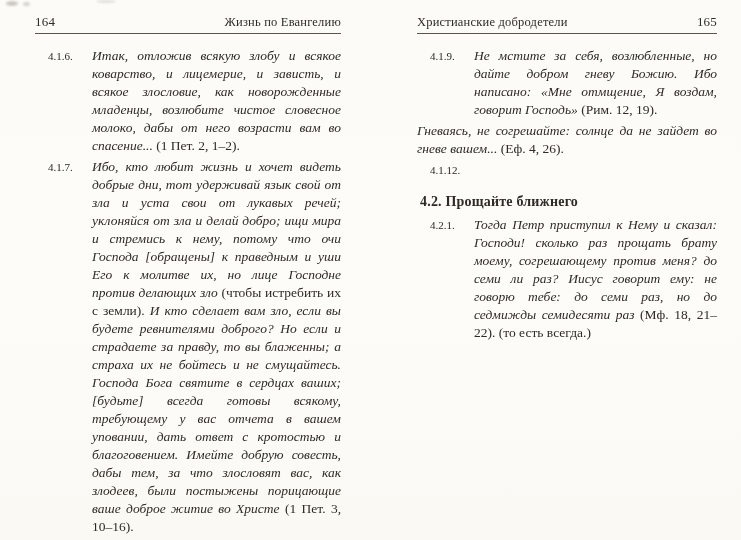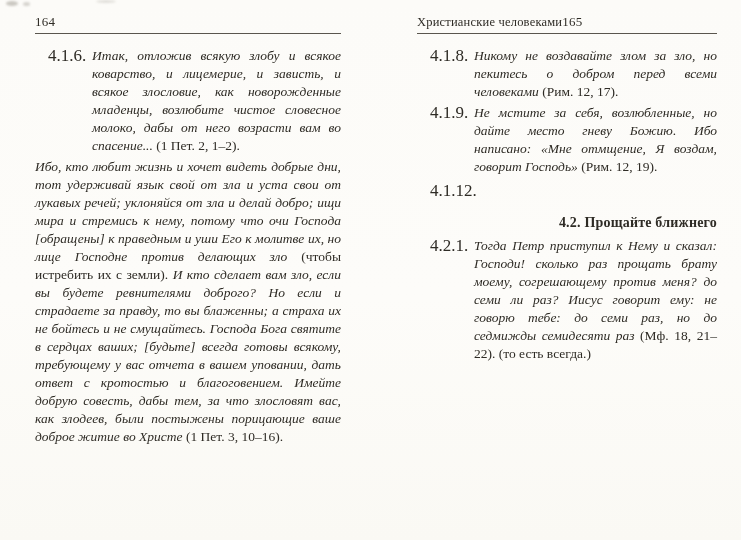--- a/index.html
+++ b/index.html
@@ -8,89 +8,88 @@
     background: linear-gradient(180deg, #fcfbf8 0%, #fdfcf9 55%, #faf9f4 100%);
     font-family:"Liberation Serif", serif;
     color:#2e2b25;
   }
   .spread { display:flex; box-sizing:border-box; padding:14px 0 0 35px; }
   .page { box-sizing:border-box; }
   .page.left  { width:306px; }
   .page.right { width:300px; margin-left:76px; }
 
   .page-header {
-    display:flex; justify-content:flex-start; align-items:baseline;
+    display:flex; justify-content:space-between; align-items:baseline;
     border-bottom:1px solid #5a564e; padding-bottom:3px;
     font-size:12.5px; letter-spacing:.2px; color:#2f2c26;
   }
   .page-header .pagenum { font-size:13px; }
 
   .page-body {
     margin-top:13px;
     font-size:13.5px; line-height:18px;
   }
   .entry { display:flex; margin-bottom:3px; }
   .entry-num {
     flex:none; width:57px; padding-left:13px; box-sizing:border-box;
-    font-size:17px; font-style:normal; white-space:nowrap;
+    font-size:11px; font-style:normal; white-space:nowrap;
   }
   .entry-text { flex:1; text-align:justify; font-style:italic; }
   .entry-text .roman { font-style:normal; }
   .entry-text .italic { font-style:italic;margin-top:36px; }
 
   .section-heading {
     font-weight:bold; font-style:normal; font-size:14px;
-    margin:14px 0 5px 3px; letter-spacing:.2px;text-align:right;
+    margin:14px 0 5px 3px; letter-spacing:.2px;
   }
 
   
   .speck { position:absolute; background:#8f8a80; border-radius:50%; filter:blur(1.2px); }
   .speck.s1 { left:6px;  top:1px; width:12px; height:5px; opacity:.45; }
   .speck.s2 { left:23px; top:2px; width:7px;  height:4px; opacity:.35; }
   .speck.s3 { left:96px; top:0;   width:20px; height:3px; opacity:.25; }
 </style>
 </head>
 <body>
 
 <div class="speck s1"></div>
 <div class="speck s2"></div>
 <div class="speck s3"></div>
 
 <div class="spread">
 
   <div class="page left">
     <div class="page-header">
       <span class="pagenum">164</span>
+      <span class="runtitle">Жизнь по Евангелию</span>
     </div>
     <div class="page-body">
         <div class="entry">
           <span class="entry-num">4.1.6.</span>
           <div class="entry-text"><span class="italic">Итак, отложив всякую злобу и всякое коварство, и лицемерие, и зависть, и всякое злословие, как новорожденные младенцы, возлюбите чистое словесное молоко, дабы от него возрасти вам во спасение... </span><span class="roman">(1 Пет. 2, 1–2).</span></div>
         </div>
         <div class="entry">
+          <span class="entry-num">4.1.7.</span>
           <div class="entry-text"><span class="italic">Ибо, кто любит жизнь и хочет видеть добрые дни, тот удерживай язык свой от зла и уста свои от лукавых речей; уклоняйся от зла и делай добро; ищи мира и стремись к нему, потому что очи Господа [обращены] к праведным и уши Его к молитве их, но лице Господне против делающих зло </span><span class="roman">(чтобы истребить их с земли).</span><span class="italic"> И кто сделает вам зло, если вы будете ревнителями доброго? Но если и страдаете за правду, то вы блаженны; а страха их не бойтесь и не смущайтесь. Господа Бога святите в сердцах ваших; [будьте] всегда готовы всякому, требующему у вас отчета в вашем уповании, дать ответ с кротостью и благоговением. Имейте добрую совесть, дабы тем, за что злословят вас, как злодеев, были постыжены порицающие ваше доброе житие во Христе </span><span class="roman">(1 Пет. 3, 10–16).</span></div>
         </div>
       </div>
   </div>
 
   <div class="page right">
     <div class="page-header">
-      <span class="runtitle">Христианские человеками</span>
+      <span class="runtitle">Христианские добродетели</span>
       <span class="pagenum">165</span>
     </div>
     <div class="page-body">
         <div class="entry">
-          <span class="entry-num">4.1.8.</span>
-          <div class="entry-text"><span class="italic">Никому не воздавайте злом за зло, но пекитесь о добром перед всеми человеками </span><span class="roman">(Рим. 12, 17).</span></div>
+          <span class="entry-num">4.1.9.</span>
+          <div class="entry-text"><span class="italic">Не мстите за себя, возлюбленные, но дайте добром гневу Божию. Ибо написано: «Мне отмщение, Я воздам, говорит Господь» </span><span class="roman">(Рим. 12, 19).</span></div>
         </div>
         <div class="entry">
-          <span class="entry-num">4.1.9.</span>
-          <div class="entry-text"><span class="italic">Не мстите за себя, возлюбленные, но дайте место гневу Божию. Ибо написано: «Мне отмщение, Я воздам, говорит Господь» </span><span class="roman">(Рим. 12, 19).</span></div>
-        </div>
-        <div class="entry">
+          <div class="entry-text"><span class="italic">Гневаясь, не согрешайте: солнце да не зайдет во гневе вашем... </span><span class="roman">(Еф. 4, 26).</span></div>
         </div>
         <div class="entry">
           <span class="entry-num">4.1.12.</span>
         </div>
         <div class="section-heading">4.2. Прощайте ближнего</div>
         <div class="entry">
           <span class="entry-num">4.2.1.</span>
           <div class="entry-text"><span class="italic">Тогда Петр приступил к Нему и сказал: Господи! сколько раз прощать брату моему, согрешающему против меня? до семи ли раз? Иисус говорит ему: не говорю тебе: до семи раз, но до седмижды семидесяти раз </span><span class="roman">(Мф. 18, 21–22). (то есть всегда.)</span></div>
         </div>
       </div>

